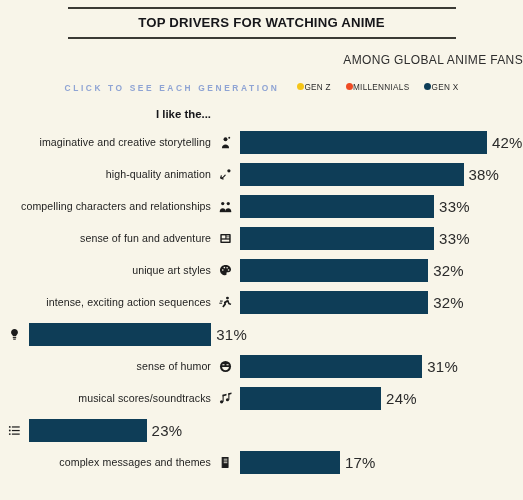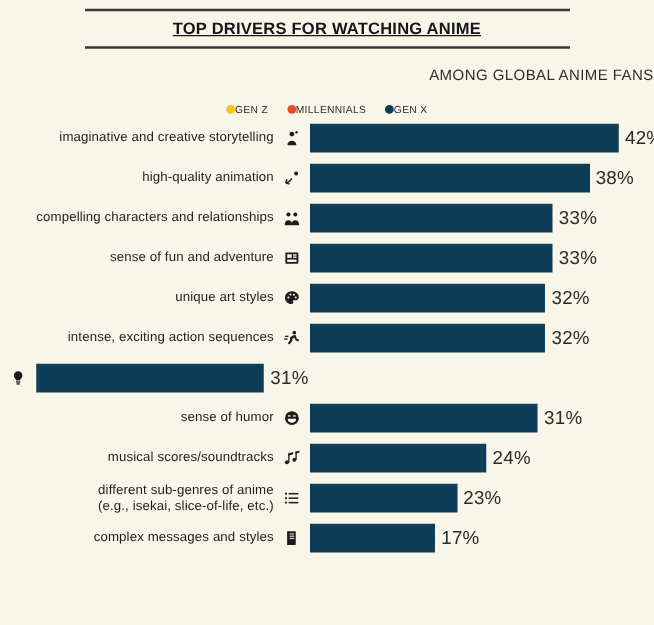--- a/index.html
+++ b/index.html
@@ -35,21 +35,20 @@
     width: 100%;
   }
   .chart-title {
     text-align: center;
     font-size: 13.2px;
     font-weight: bold;
     letter-spacing: 0.2px;
     color: #16161a;
     padding: 7px 0 6px 0;
     line-height: 1.1;
-    text-decoration: underline;
   }
   .chart-subtitle {
     text-align: right;
     font-size: 12px;
     letter-spacing: 0.35px;
     color: #2e2e2e;
     padding-top: 14px;
   }
 
   
@@ -69,21 +68,20 @@
     font-weight: bold;
     white-space: nowrap;
   }
   .legend-items {
     display: flex;
     align-items: center;
     gap: 15px;
   }
   .legend-item {
     display: flex;
-    align-items: center;
     white-space: nowrap;
   }
   .legend-dot {
     width: 7px;
     height: 7px;
     border-radius: 50%;
     display: inline-block;
     flex: none;
   }
   .legend-label {
@@ -121,21 +119,20 @@
   }
   .row-label {
     width: 211px;
     flex: none;
     text-align: right;
     font-size: 10.6px;
     line-height: 12.4px;
     color: #1d1d1d;
     padding-right: 0;
     letter-spacing: 0.1px;
-    padding-left: 8px;
   }
   .row-label .l2 {
     display: block;
   }
   .row-icon {
     width: 29px;
     flex: none;
     display: flex;
     align-items: center;
     justify-content: center;
@@ -171,40 +168,44 @@
 
   <div class="header-block">
     <div class="rule"></div>
     <div class="chart-title">TOP DRIVERS FOR WATCHING ANIME</div>
     <div class="rule"></div>
   </div>
 
   <div class="chart-subtitle">AMONG GLOBAL ANIME FANS</div>
 
   <div class="legend-row">
+    <div class="legend-cta">CLICK TO SEE EACH GENERATION</div>
     <div class="legend-items">
 
       <div class="legend-item">
         <span class="legend-dot" style="background:#f5c518"></span>
         <span class="legend-label">GEN Z</span>
       </div>
 
       <div class="legend-item">
         <span class="legend-dot" style="background:#ef4b23"></span>
         <span class="legend-label">MILLENNIALS</span>
       </div>
 
       <div class="legend-item">
         <span class="legend-dot" style="background:#0e3d57"></span>
         <span class="legend-label">GEN X</span>
       </div>
 
     </div>
   </div>
 
+  <div class="col-header-row">
+    <div class="col-header-label">I like the...</div>
+  </div>
 
   <div class="rows" id="rows">
       <div class="bar-row">
         <div class="row-label"><span>imaginative and creative storytelling</span></div>
         <div class="row-icon">
           <svg width="13" height="13" viewBox="0 0 16 16" fill="currentColor">
             <circle cx="8" cy="4" r="2.4"></circle>
             <path d="M3.6 15c0-2.7 2-4.4 4.4-4.4S12.4 12.3 12.4 15z"></path>
             <circle cx="12.6" cy="2.2" r="1.2"></circle>
           </svg>
@@ -331,38 +332,37 @@
             <rect x="11.5" y="1.6" width="1.3" height="8"></rect>
             <path d="M11.5 1.6 15.4.6v2L11.5 3.6z"></path>
           </svg>
         </div>
         <div class="bar-area">
           <div class="bar" style="width: 141.1px; background: rgb(14, 61, 87);"></div>
           <span class="bar-value">24%</span>
         </div>
       </div>
       <div class="bar-row">
-        <div class="row-label"><span>different sub-genres of anime</span><span class="l2">(e.g., isekai, slice-of-life, etc.)</span></div>
         <div class="row-icon">
           <svg width="13" height="13" viewBox="0 0 16 16" fill="currentColor">
             <circle cx="2.2" cy="3.6" r="1.1"></circle>
             <circle cx="2.2" cy="8" r="1.1"></circle>
             <circle cx="2.2" cy="12.4" r="1.1"></circle>
             <rect x="4.8" y="2.9" width="9.6" height="1.5"></rect>
             <rect x="4.8" y="7.3" width="9.6" height="1.5"></rect>
             <rect x="4.8" y="11.7" width="9.6" height="1.5"></rect>
           </svg>
         </div>
         <div class="bar-area">
           <div class="bar" style="width: 117.6px; background: rgb(14, 61, 87);"></div>
           <span class="bar-value">23%</span>
         </div>
       </div>
       <div class="bar-row">
-        <div class="row-label"><span>complex messages and styles</span></div>
+        <div class="row-label"><span>complex messages and themes</span></div>
         <div class="row-icon">
           <svg width="13" height="13" viewBox="0 0 16 16" fill="currentColor">
             <rect x="4.2" y="1.2" width="7.6" height="13.6" rx="0.6"></rect>
             <rect x="5.8" y="3.4" width="4.4" height="1" fill="#f8f5e9"></rect>
             <rect x="5.8" y="5.6" width="4.4" height="1" fill="#f8f5e9"></rect>
             <rect x="5.8" y="7.8" width="4.4" height="1" fill="#f8f5e9"></rect>
             <rect x="3.3" y="1.2" width="1.5" height="13.6"></rect>
           </svg>
         </div>
         <div class="bar-area">

